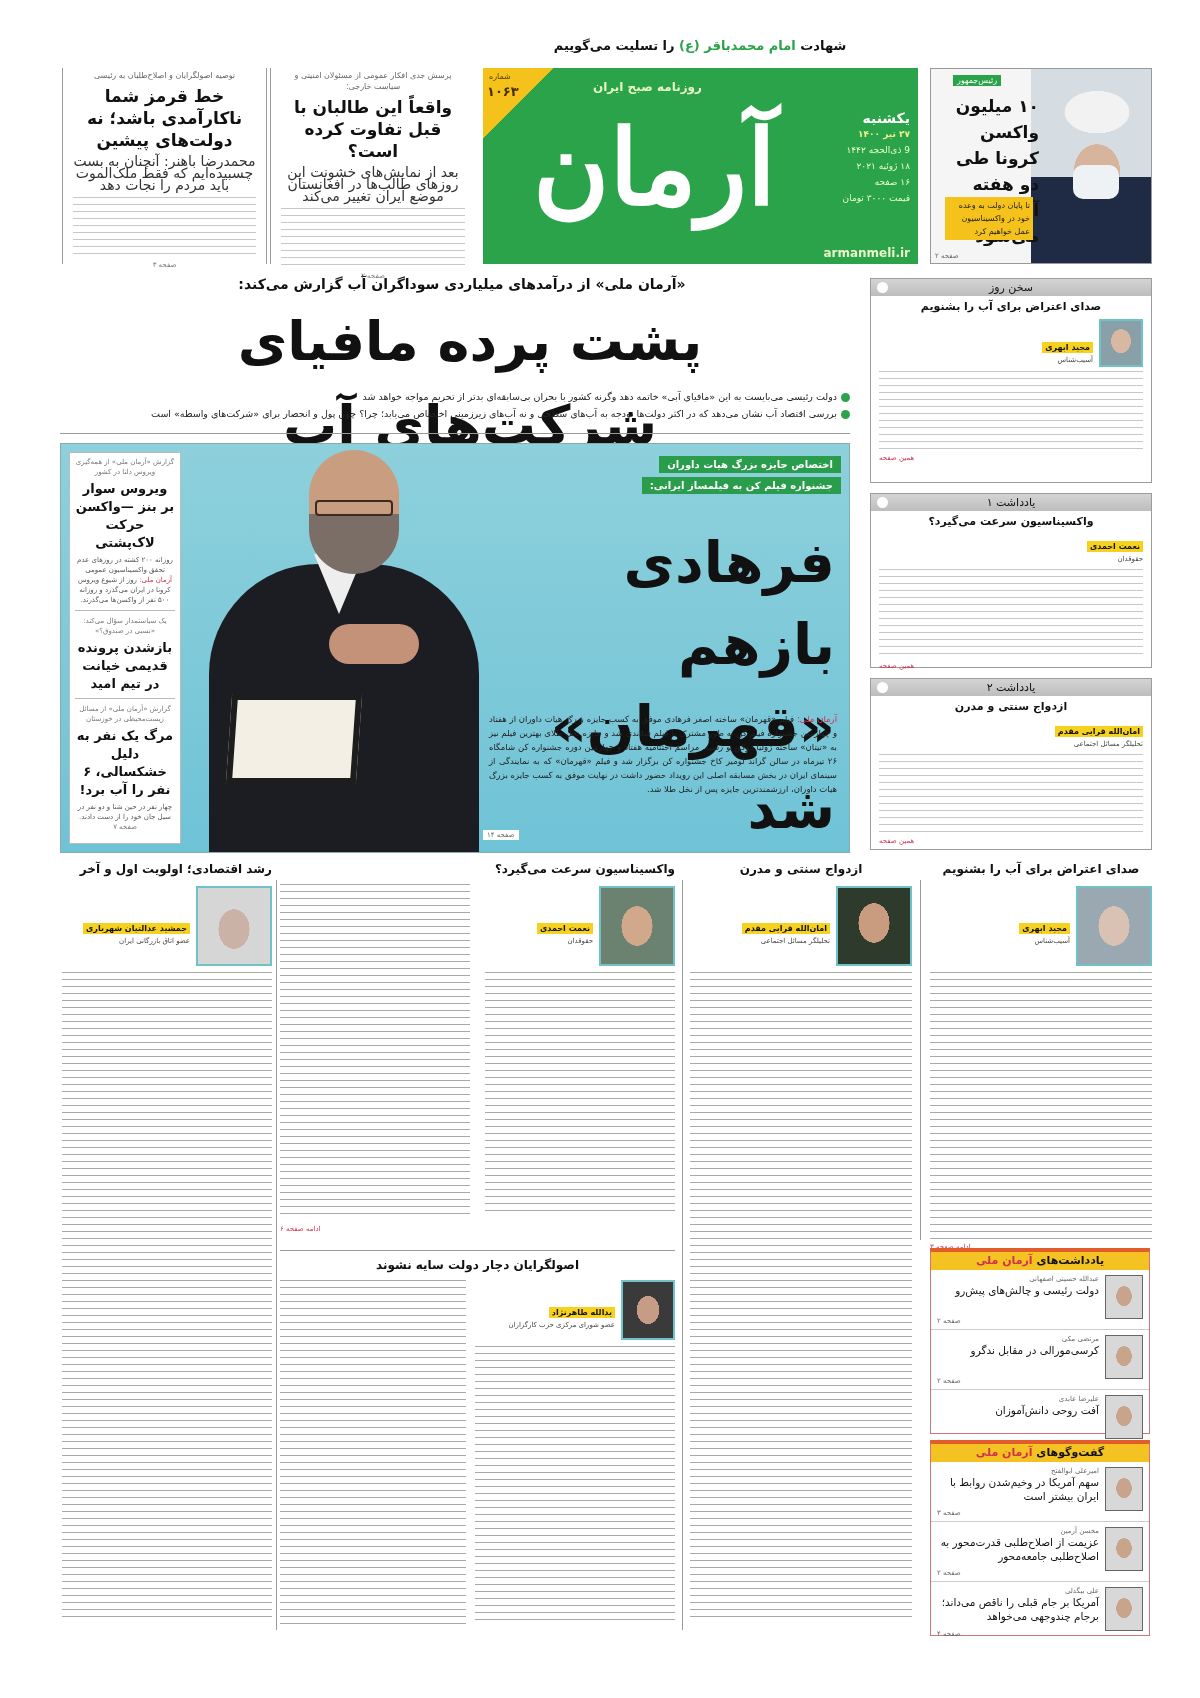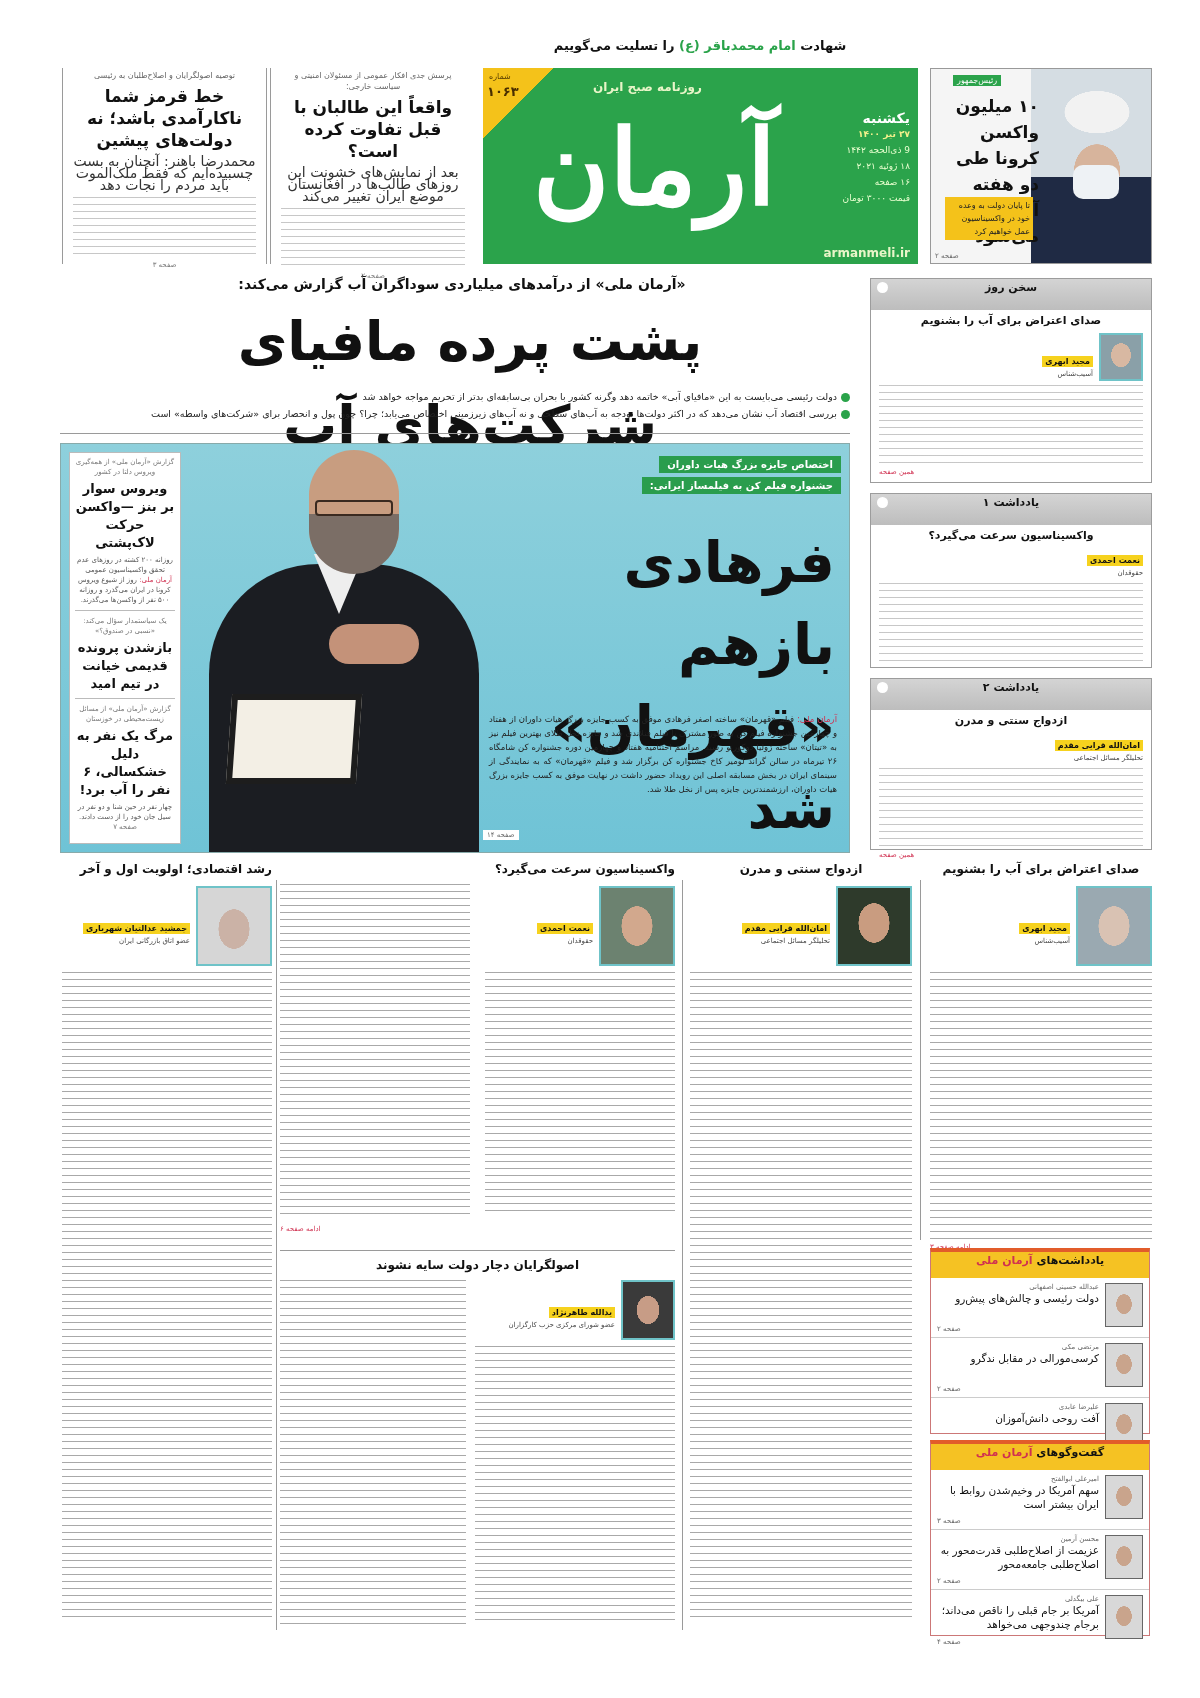--- a/index.html
+++ b/index.html
@@ -68,38 +68,38 @@
   .fp-hand { position: absolute; top: 180px; left: 140px; width: 90px; height: 40px; background: #c49279; border-radius: 20px; }
   .farhadi-kicker { position: absolute; top: 12px; right: 8px; text-align: right; }
   .farhadi-kicker span { display: block; background: #2a9d4d; color: #fff; font-size: 10px; font-weight: bold; padding: 3px 8px; margin-bottom: 4px; width: fit-content; margin-right: 0; margin-left: auto; }
   .farhadi-title { position: absolute; top: 78px; right: 14px; width: 360px; text-align: right; font-size: 56px; font-weight: bold; line-height: 82px; color: #111; }
   .farhadi-body { position: absolute; top: 268px; right: 12px; width: 348px; font-size: 8.5px; line-height: 14px; text-align: justify; color: #222; }
   .farhadi-body .red { color: #d03050; }
   .farhadi-ref { position: absolute; bottom: 12px; left: 422px; background: #fff; font-size: 7px; padding: 1px 4px; color: #666; }
 
   
   .rail-box { left: 870px; width: 282px; border: 1px solid #9c9c9c; padding: 0 8px 6px; }
-  .rail-head { margin: 0 -8px 4px; height: 31px; background: linear-gradient(to bottom, #d4d4d4, #bdbdbd); font-size: 11px; font-weight: bold; text-align: center; line-height: 17px; position: relative; }
+  .rail-head { margin: 0 -8px 4px; height: 17px; background: linear-gradient(to bottom, #d4d4d4, #bdbdbd); font-size: 11px; font-weight: normal; text-align: center; line-height: 17px; position: relative; }
   .rail-head::after { content: ""; position: absolute; left: 6px; top: 3px; width: 11px; height: 11px; border-radius: 50%; background: #fff; }
   .rail-title { font-size: 11px; font-weight: bold; text-align: center; margin-bottom: 6px; }
   .author-row { display: flex; flex-direction: row; align-items: flex-start; gap: 6px; margin-bottom: 4px; }
   .author-photo { width: 44px; height: 48px; border: 2px solid #6fc3c8; background: radial-gradient(ellipse 14px 17px at 50% 46%, #d8b8a2 0 70%, transparent 71%), #8aa0a8; }
   .author-meta { padding-top: 16px; }
   .author-name { background: #f6d21e; font-size: 8px; font-weight: bold; padding: 1px 3px; display: inline-block; }
   .author-role { font-size: 7px; color: #444; margin-top: 2px; }
   .rail-body { height: 60px; }
   .rail-cont { font-size: 7px; color: #d03050; margin-top: 3px; text-align: left; }
 
   
   .col-title { font-size: 12px; font-weight: bold; text-align: right; }
   .col-photo { width: 76px; height: 80px; border: 2px solid #6fc3c8; }
 
   
   .side-box { left: 930px; width: 220px; border: 1px solid #c77; border-top: 4px solid #e25c2a; }
-  .side-box-head { background: #f5c223; font-size: 11px; font-weight: bold; text-align: center; height: 26px; line-height: 18px; }
+  .side-box-head { background: #f5c223; font-size: 11px; font-weight: bold; text-align: center; height: 18px; line-height: 18px; }
   .side-box-head .hl { color: #d03050; }
   .side-item { display: flex; flex-direction: row; gap: 6px; padding: 5px 6px; border-bottom: 1px solid #ccc; position: relative; height: 60px; }
   .side-item-photo { width: 38px; height: 44px; border: 1px solid #666; background: radial-gradient(ellipse 11px 14px at 50% 48%, #c9a48c 0 70%, transparent 71%), #d8d8d8; flex: none; }
   .side-item-text { text-align: right; }
   .side-item-author { font-size: 7px; color: #666; }
   .side-item-title { font-size: 10.5px; font-weight: normal; line-height: 14px; }
   .side-item-ref { position: absolute; left: 6px; bottom: 4px; font-size: 7px; color: #666; }
 </style>
 </head>
 <body>

